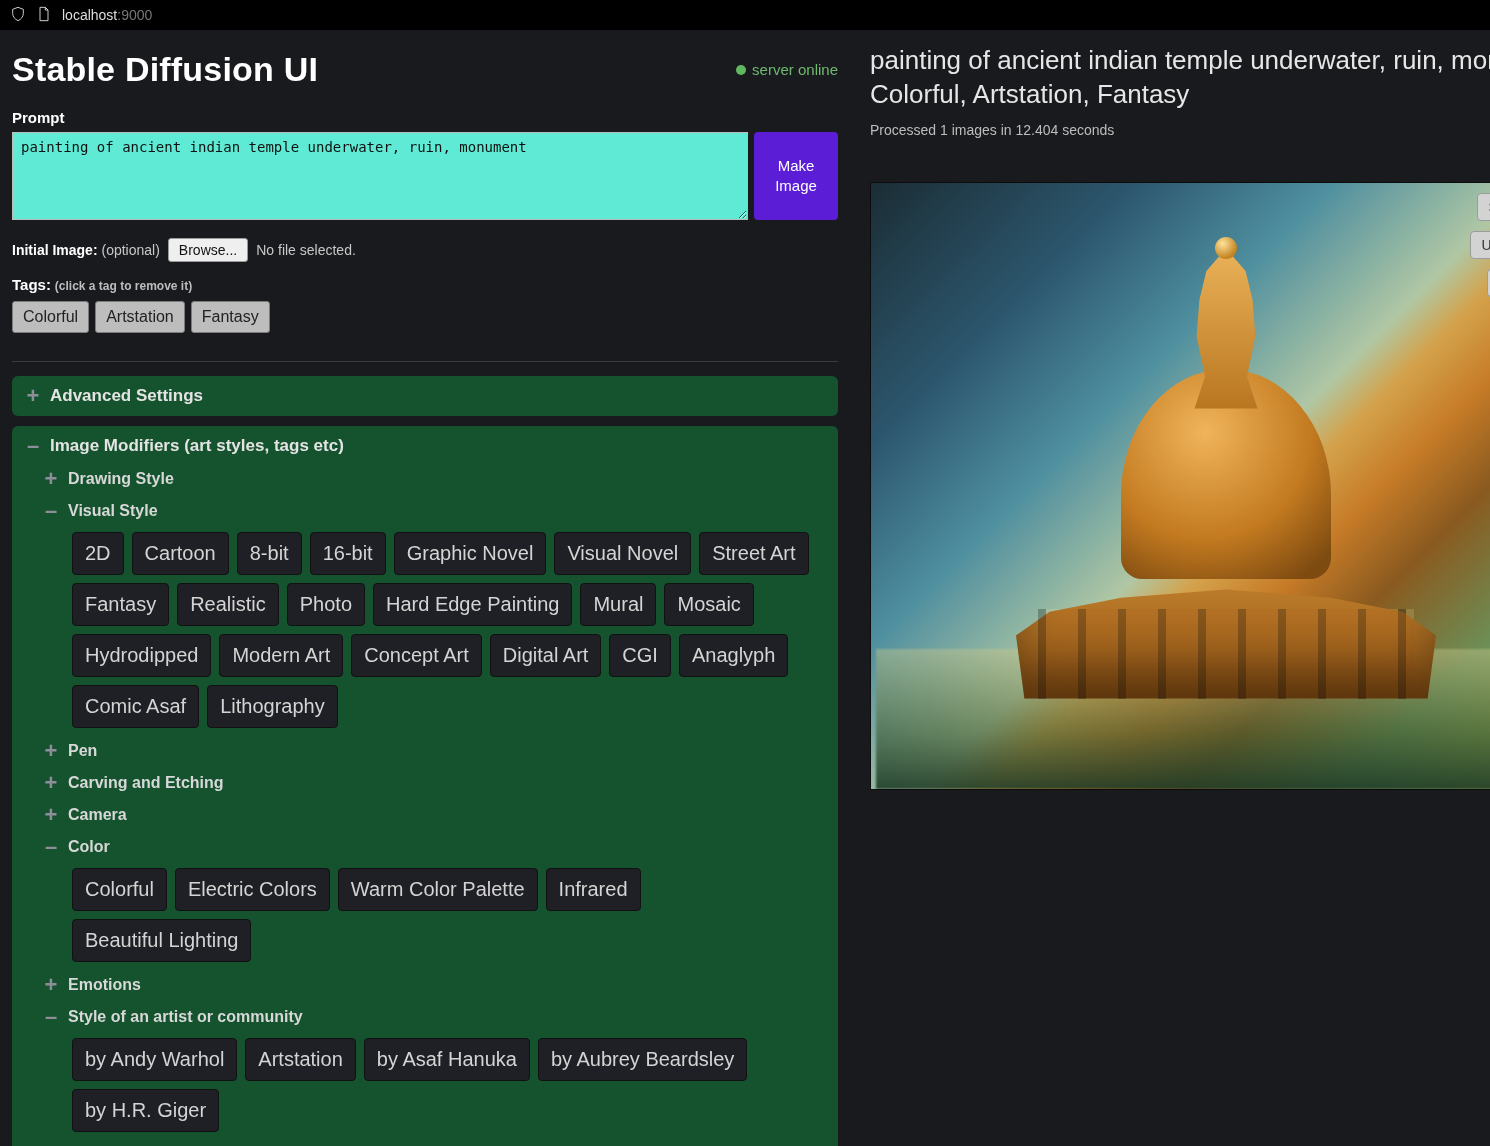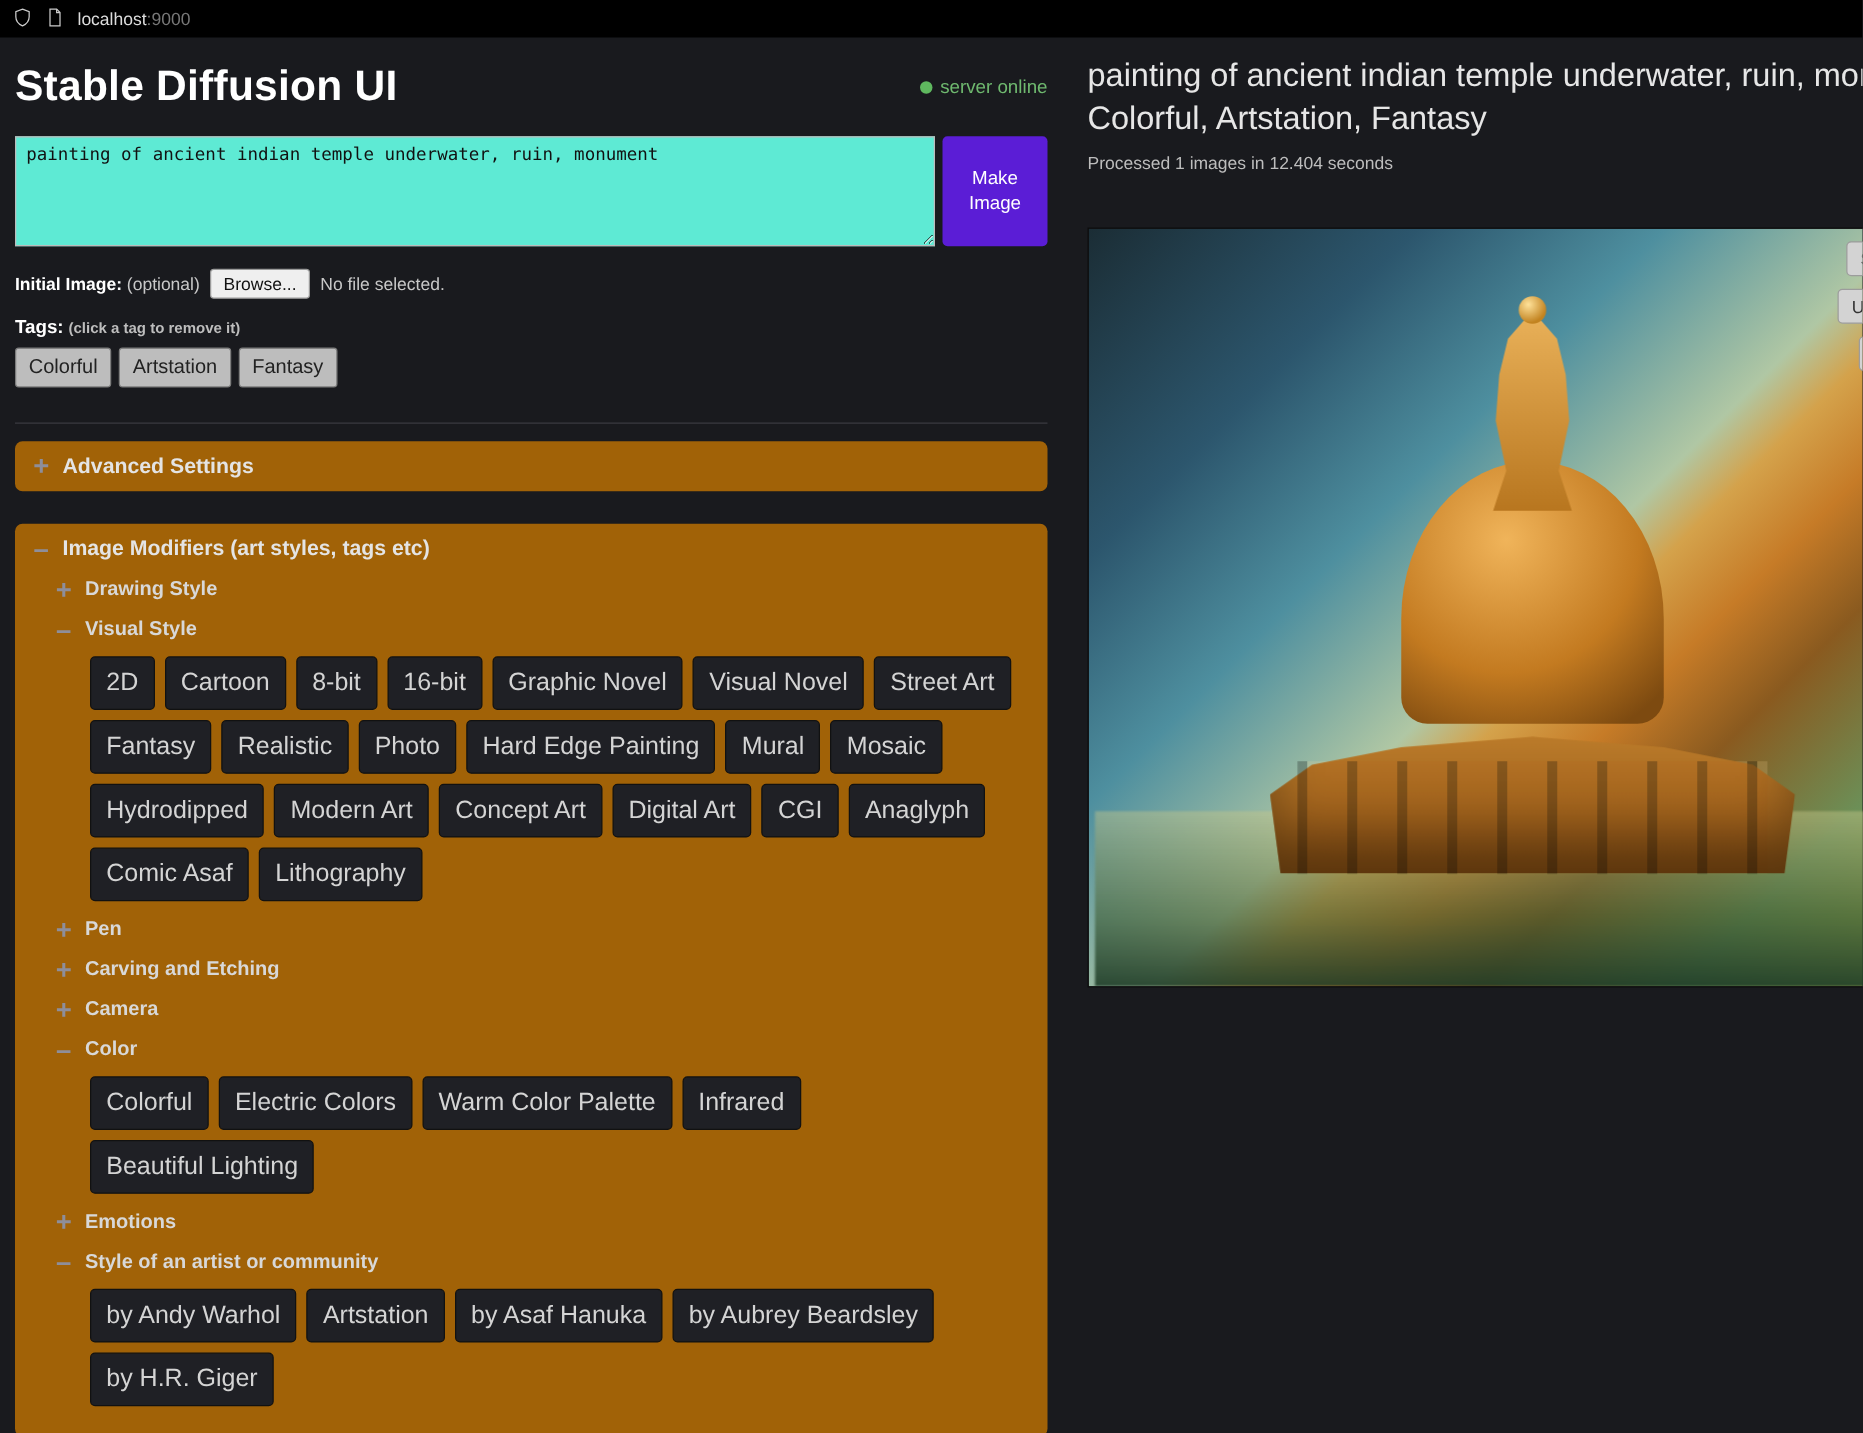--- a/index.html
+++ b/index.html
@@ -117,24 +117,24 @@
     padding: 6px 10px;
     font-size: 16px;
     cursor: pointer;
   }
   hr.sep {
     border: none;
     border-top: 1px solid #3a3a40;
     margin: 28px 0 14px 0;
   }
   .panel {
-    background: #a16207;
+    background: #14532d;
     border-radius: 6px;
     padding: 10px 12px;
-    margin-bottom: 26px;
+    margin-bottom: 10px;
   }
   .panel.mod { padding: 10px 12px 20px 12px; }
   .panel-head, .cat-head {
     display: flex;
     align-items: center;
     gap: 8px;
     cursor: pointer;
   }
   .panel-head .title {
     font-size: 17px;
@@ -272,20 +272,21 @@
 <div class="container">
   <div class="left-col">
     <div class="header-row">
       <h1 class="app-title">Stable Diffusion UI</h1>
       <div class="status">
         <span class="dot"></span>
         <span>server online</span>
       </div>
     </div>
 
+    <label class="field-label">Prompt</label>
     <div class="prompt-row">
       <textarea class="prompt" style="">painting of ancient indian temple underwater, ruin, monument</textarea>
       <button class="make-btn">Make Image</button>
     </div>
 
     <div class="initial-row">
       <span class="lbl">
         <span>Initial Image:</span>
         <span class="opt">(optional)</span>
       </span>

